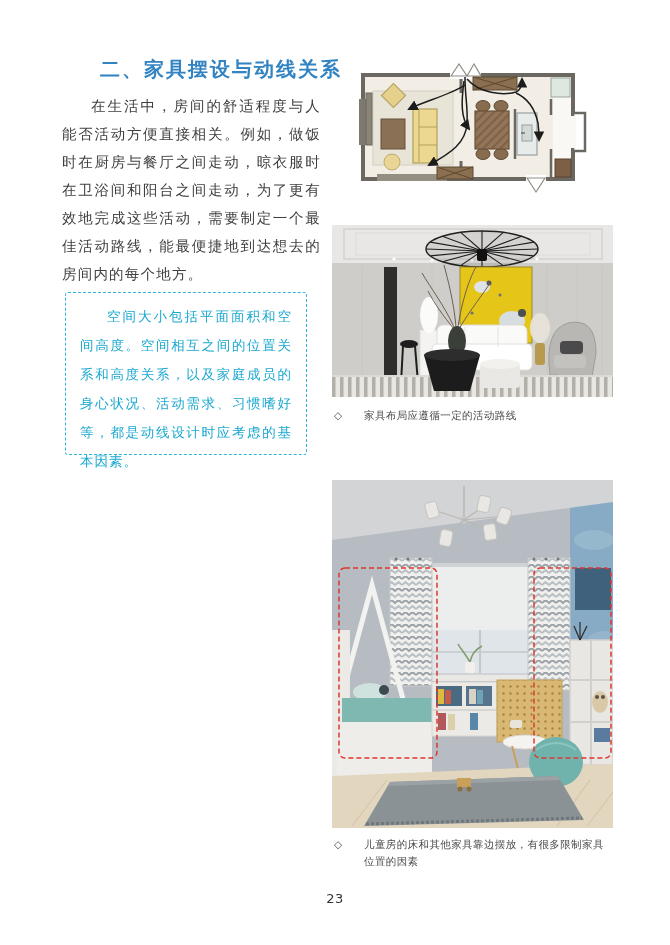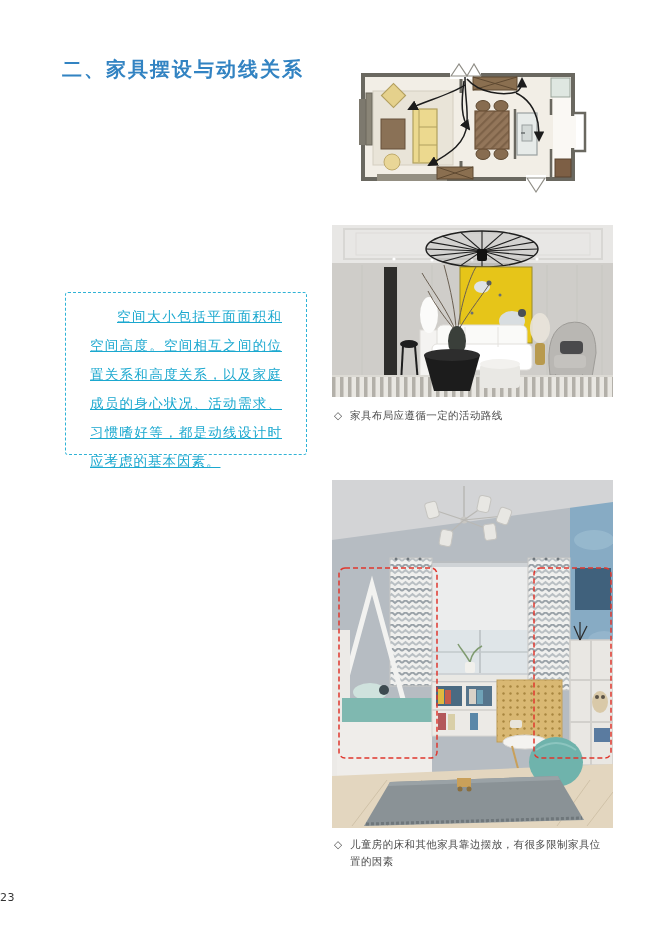--- a/index.html
+++ b/index.html
@@ -1,63 +1,64 @@
 <!DOCTYPE html>
 <html><head>
 <meta charset="utf-8">
 <style>
   * { box-sizing: border-box; margin: 0; padding: 0; }
   body { background: #ffffff; font-family: "DejaVu Sans", "Liberation Sans", sans-serif; }
   .page { position: relative; width: 670px; height: 945px; margin: 0 auto; background: #ffffff; overflow: hidden; }
 
   .heading {
     position: absolute; left: 62px; top: 56px; width: 280px;
-    font-size: 20px; font-weight: bold; color: #3283c2; letter-spacing: 2px;
+    font-size: 20px; font-weight: bold; color: #3283c2; letter-spacing: 2px; text-align: right;
   }
   .body-par {
     position: absolute; left: 62px; width: 259px;
     font-size: 14.5px; line-height: 28px; letter-spacing: 1.2px;
     color: #3f3f3f; text-align: justify; text-indent: 2em;
   }
   .par1 { top: 92px; }
   .par2 { top: 652px; }
   .callout {
     position: absolute; left: 65px; top: 292px; width: 242px; height: 163px;
     border: 1.6px dashed #2fb3d6; border-radius: 3px;
-    padding: 9px 24px;
+    padding: 9px 14px;
     font-size: 13.5px; line-height: 29px; letter-spacing: 1px;
-    color: #1ba8cf; text-align: justify; text-indent: 2em; text-decoration: underline;
+    color: #1ba8cf; text-align: justify; text-indent: 2em;
   }
   .figure { position: absolute; background: #fff; }
   .fig-floorplan { left: 355px; top: 63px; width: 240px; height: 132px; }
   .fig-living { left: 332px; top: 225px; width: 281px; height: 172px; }
   .fig-kids { left: 332px; top: 480px; width: 281px; height: 348px; }
   .figure svg { display: block; width: 100%; height: 100%; }
 
   .caption {
     position: absolute; left: 334px; display: flex;
     font-size: 10.5px; line-height: 17px; letter-spacing: 0.4px; color: #4a4a4a;
   }
   .cap-living { top: 407px; width: 276px; }
   .cap-kids { top: 836px; width: 272px; }
   .cap-marker { flex: 0 0 16px; }
-  .cap-text { flex: 1; }
+  .cap-text { flex: 1; margin-left: 14px; }
 
   .page-number {
     position: absolute; left: 0; right: 0; top: 891px;
-    font-size: 11px; color: #333333; letter-spacing: 0.5px;
+    text-align: center; font-size: 13px; color: #333333; letter-spacing: 0.5px;
   }
 </style>
 </head>
 <body>
 
 <div class="page">
 
   <h1 class="heading">二、家具摆设与动线关系</h1>
 
+  <p class="body-par par1">在生活中，房间的舒适程度与人能否活动方便直接相关。例如，做饭时在厨房与餐厅之间走动，晾衣服时在卫浴间和阳台之间走动，为了更有效地完成这些活动，需要制定一个最佳活动路线，能最便捷地到达想去的房间内的每个地方。</p>
 
   <div class="callout">空间大小包括平面面积和空间高度。空间相互之间的位置关系和高度关系，以及家庭成员的身心状况、活动需求、习惯嗜好等，都是动线设计时应考虑的基本因素。</div>
 
 
   <div class="figure fig-floorplan">
     <svg viewBox="0 0 240 132">
       <defs>
         <pattern id="fp-hatch" width="6" height="6" patternUnits="userSpaceOnUse" patternTransform="rotate(45)">
           <rect width="6" height="6" fill="#93765a"></rect>
             <rect width="2.2" height="6" fill="#7d6248"></rect>

